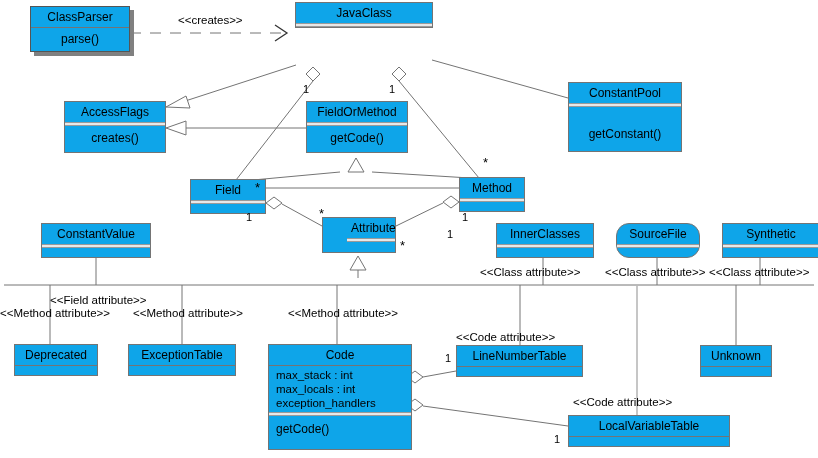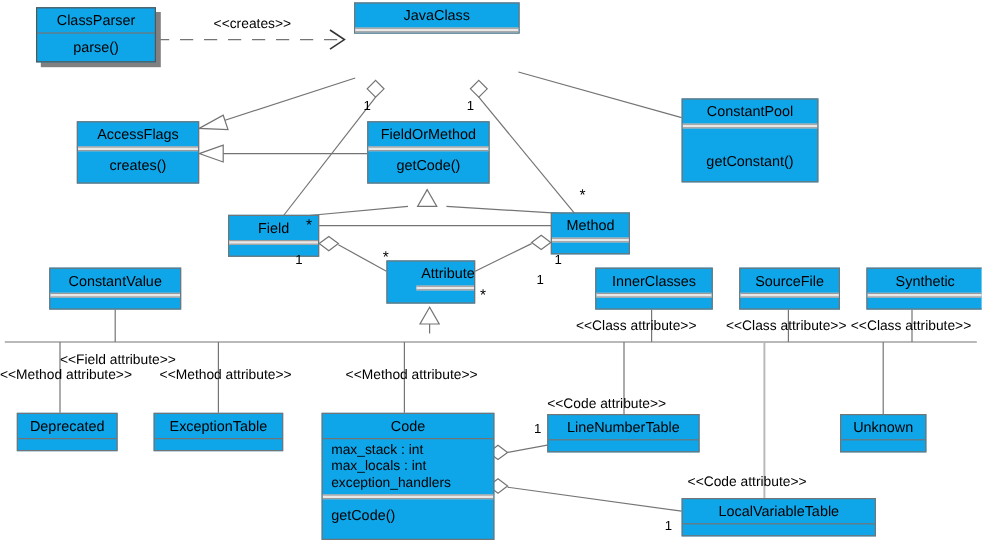--- a/index.html
+++ b/index.html
@@ -188,21 +188,21 @@
     <div class="sep2"></div>
     <div class="empty"></div>
   </div>
 
   <div class="uml" style="left:496px;top:223px;width:98px;">
     <div class="name">InnerClasses</div>
     <div class="sep2"></div>
     <div class="empty"></div>
   </div>
 
-  <div class="uml" style="left:616px;top:223px;width:84px;">
+  <div class="uml" style="left:616px;top:223px;width:84px;border-radius:13px;">
     <div class="name">SourceFile</div>
     <div class="sep2"></div>
     <div class="empty"></div>
   </div>
 
   <div class="uml" style="left:722px;top:223px;width:98px;">
     <div class="name">Synthetic</div>
     <div class="sep2"></div>
     <div class="empty"></div>
   </div>

